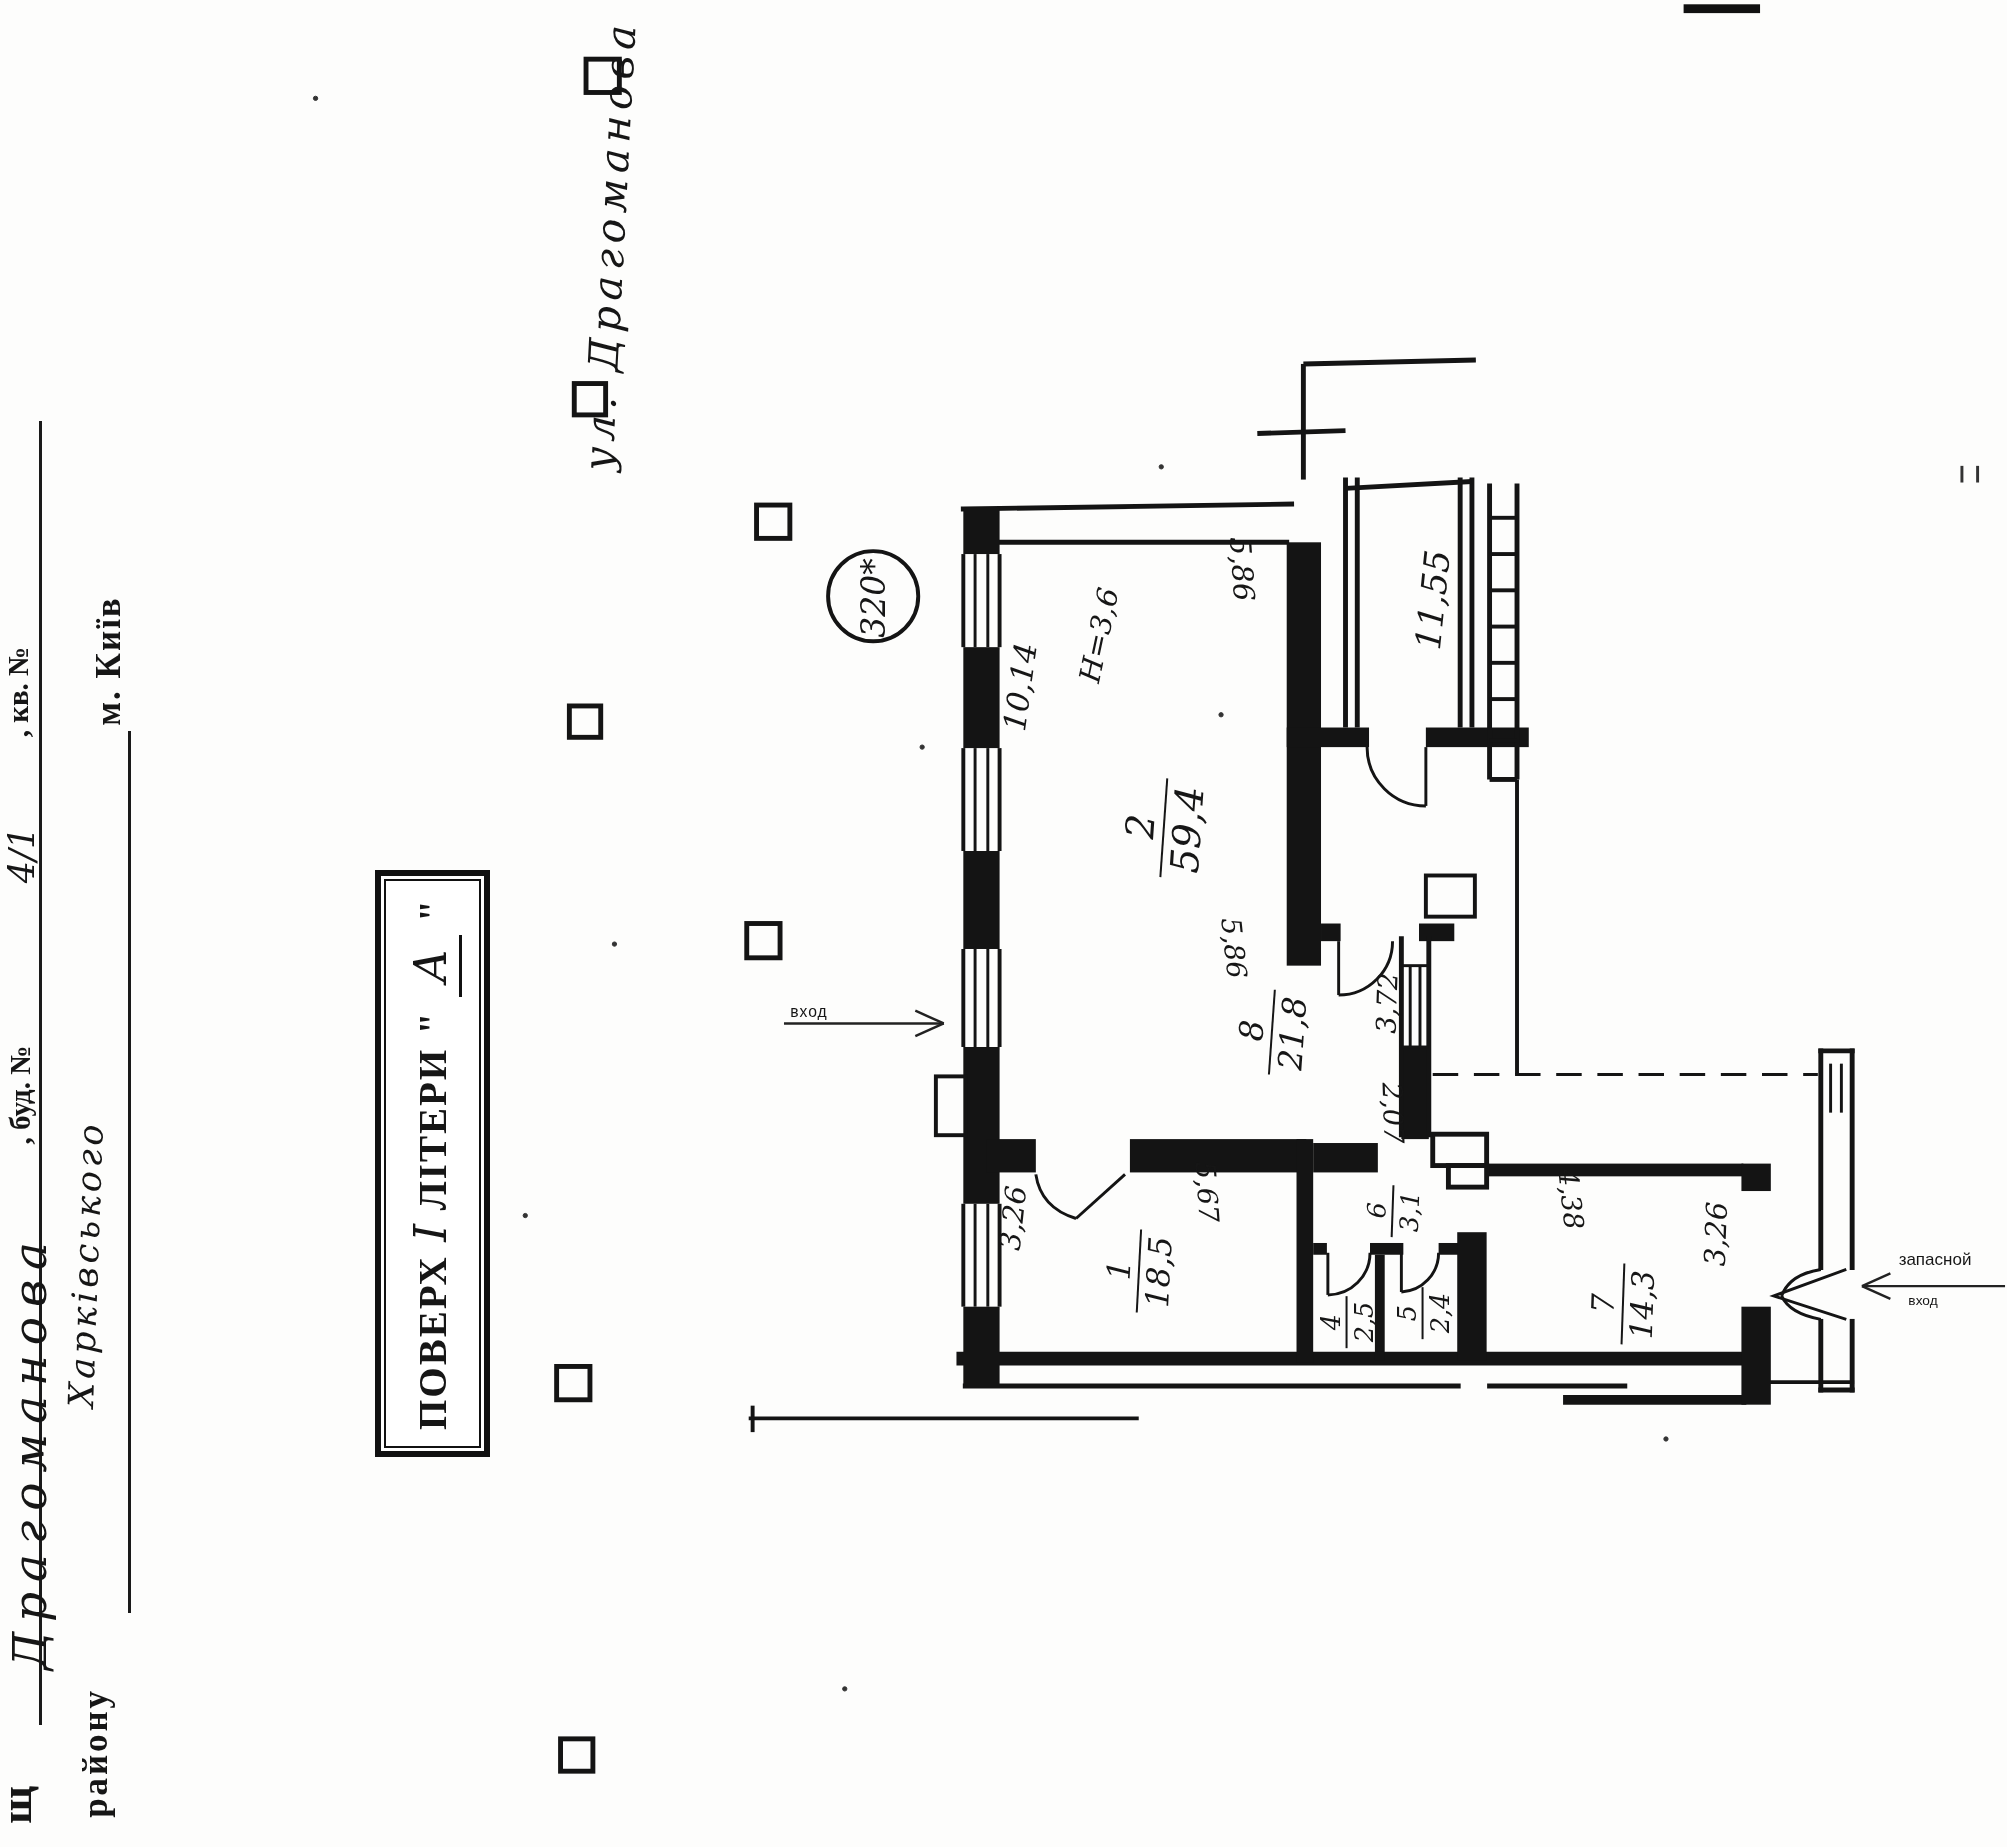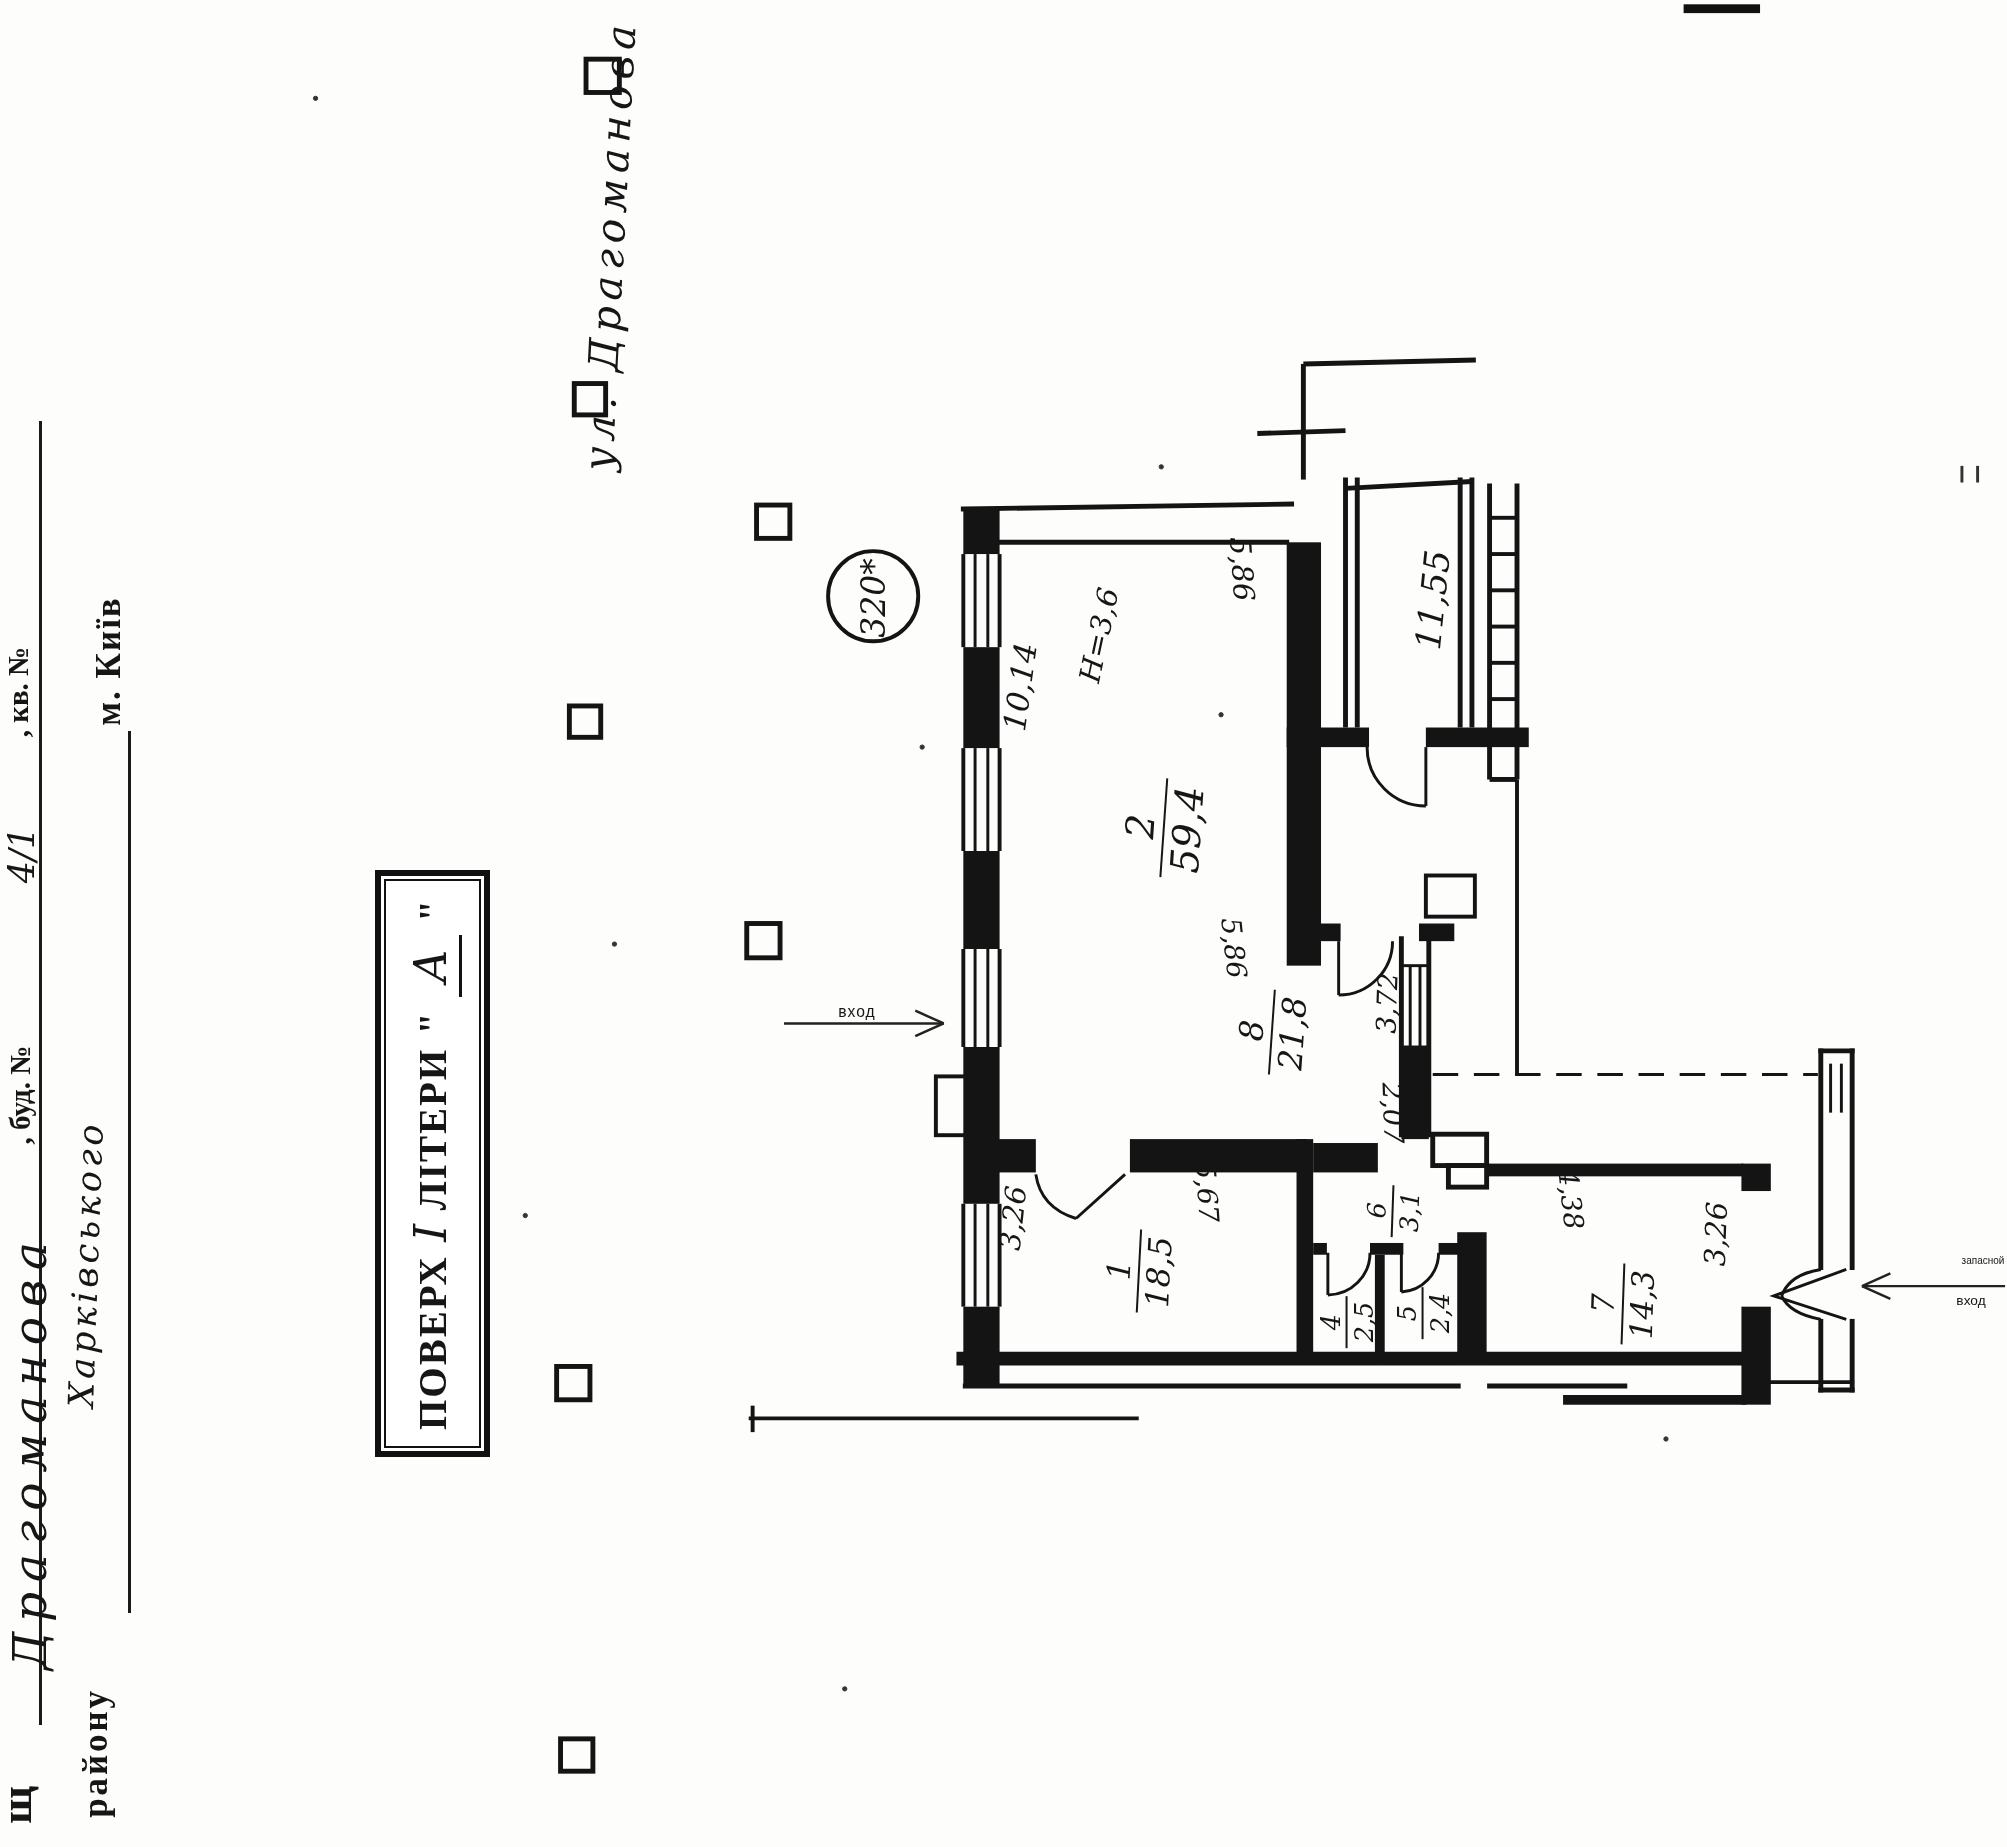--- a/index.html
+++ b/index.html
@@ -14,21 +14,21 @@
     position:absolute;white-space:nowrap;
     transform:translate(-50%,-50%) rotate(var(--r,-90deg));
   }
   
   .vu{
     position:absolute;white-space:nowrap;
     transform:translate(-50%,-50%) rotate(var(--r,90deg));
   }
   .hw{font-family:"DejaVu Serif",serif;font-style:italic;}
   .pr{font-family:"Liberation Serif",serif;font-weight:bold;}
-  .sans{font-family:"Liberation Sans",sans-serif;margin-left:48px;}
+  .sans{font-family:"Liberation Sans",sans-serif;}
   
   .frac{
     position:absolute;display:flex;flex-direction:column;align-items:center;
     transform:translate(-50%,-50%) rotate(var(--r,-90deg));
     font-family:"DejaVu Serif",serif;font-style:italic;line-height:1.02;
     white-space:nowrap;
   }
   .frac .den{border-top:2.9px solid #161616;padding:2.9px 5.9px 0 5.9px;}
   .frac .num{padding:0 3.9px 2px 3.9px;}
   .vrule{position:absolute;width:2.9px;background:#1a1a1a;}
@@ -304,17 +304,17 @@
   <span class="v hw" style="left:1716px;top:1234px;font-size:29px;--r:-88deg;">3,26</span>
   <span class="v hw" style="left:1387px;top:1003px;font-size:27.4px;--r:-88deg;">3,72</span>
 
   <span class="vu hw" style="left:1242px;top:569px;font-size:29px;--r:86deg;">5,86</span>
   <span class="vu hw" style="left:1234px;top:948px;font-size:27.4px;--r:84deg;">5,86</span>
   <span class="vu hw" style="left:1207px;top:1192px;font-size:27.4px;--r:86deg;">5,67</span>
   <span class="vu hw" style="left:1393px;top:1113px;font-size:27.4px;--r:88deg;">2,07</span>
   <span class="vu hw" style="left:1571px;top:1199px;font-size:27.4px;--r:84deg;">4,38</span>
 
   <span class="abs sans" style="left:809px;top:1012px;transform:translate(-50%,-50%);font-size:15.7px;letter-spacing:1px;">вход</span>
-  <span class="abs sans" style="left:1935px;top:1260px;transform:translate(-50%,-50%);font-size:10px;">запасной</span>
+  <span class="abs sans" style="left:1935px;top:1260px;transform:translate(-50%,-50%);font-size:17px;">запасной</span>
   <span class="abs sans" style="left:1923px;top:1300px;transform:translate(-50%,-50%);font-size:13.7px;">вход</span>
 
 </div>
 
 
 </body></html>

